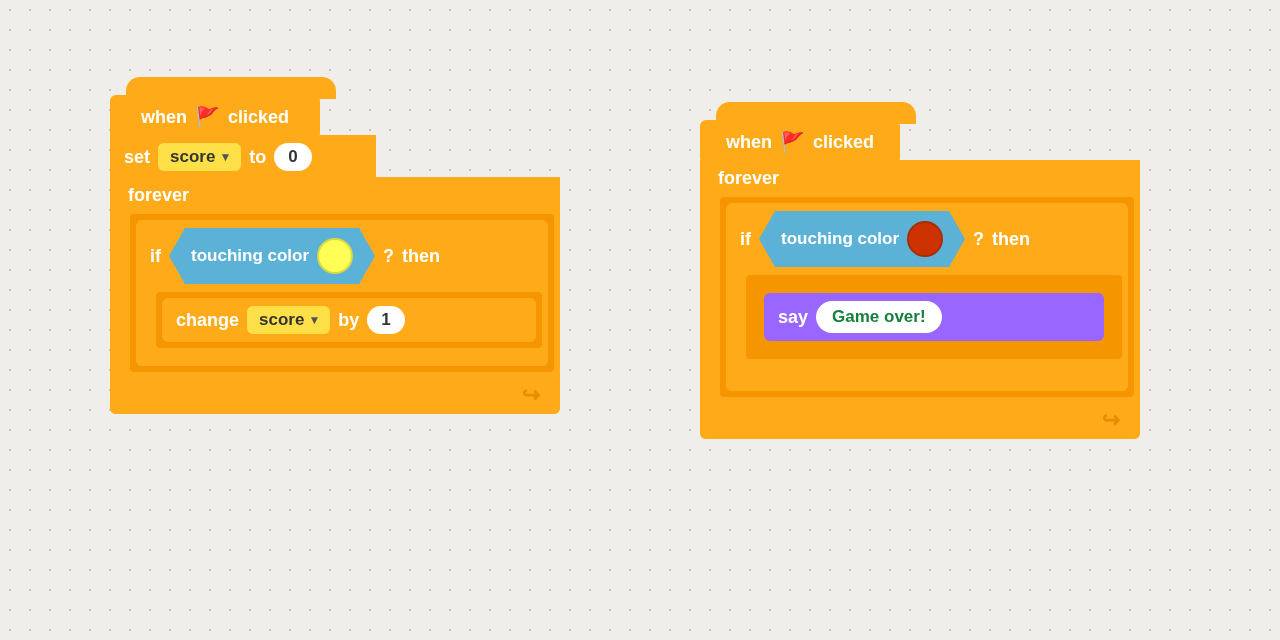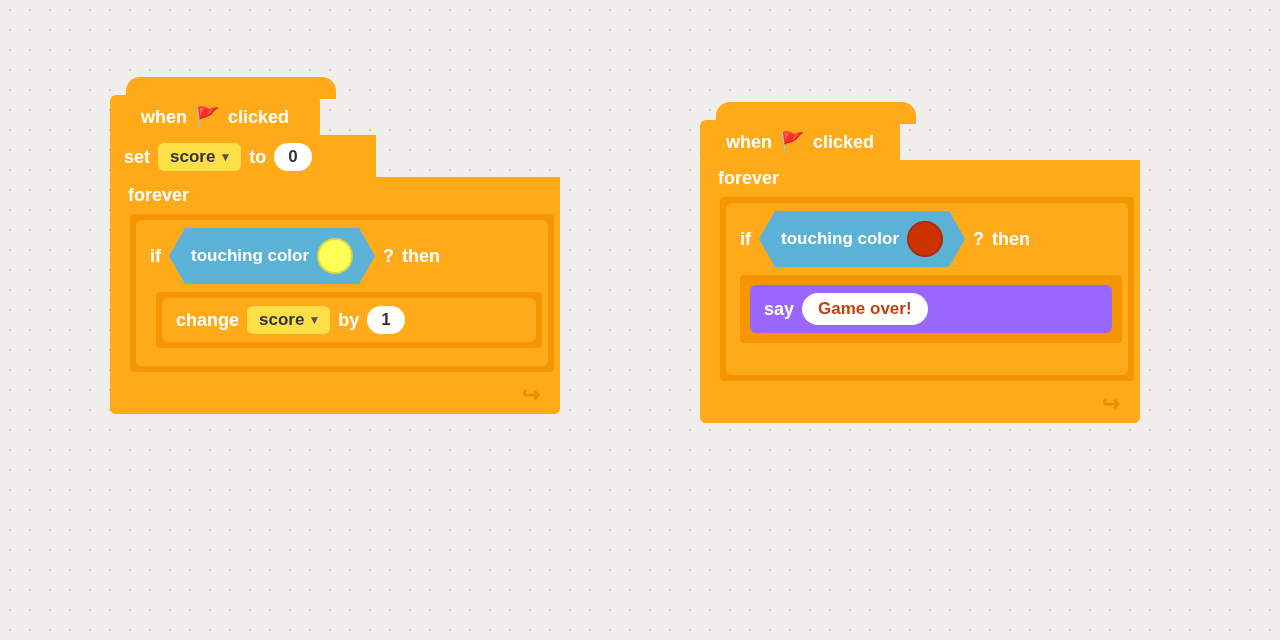--- a/index.html
+++ b/index.html
@@ -265,26 +265,26 @@
               clip-path: polygon(16px 0%, calc(100% - 16px) 0%, 100% 50%, calc(100% - 16px) 100%, 16px 100%, 0% 50%);
               min-height:48px;
             ">
               <span>touching color</span>
               <div class="color-dot" style="background:#cc3300; width:36px; height:36px;"></div>
             </div>
             <span style="color:white; font-size:18px; font-weight:700;">?</span>
             <span style="color:white; font-size:18px; font-weight:700;">then</span>
           </div>
 
-          <div style="margin-left:14px; background:#f59500; border-radius:4px; padding:10px; margin-right:6px; margin-bottom:4px;">
+          <div style="margin-left:20px; background:#f59500; border-radius:4px; padding:18px; margin-right:6px; margin-bottom:4px;">
 
             <div class="say-block">
               <span>say</span>
               <div class="input-field" style="border-radius:20px; padding:6px 16px;">
-                <span style="color:#c2410c; font-size:17px; font-weight:700;">Game over!</span>
+                <span style="color:#15803d; font-size:17px; font-weight:700;">Game over!</span>
               </div>
             </div>
           </div>
 
           <div style="background:#ffab19; height:14px; border-radius:0;"></div>
 
           <div style="background:#ffab19; height:14px; width:100%; margin-left:0; border-radius:0 0 6px 6px;"></div>
         </div>
 
       </div>

